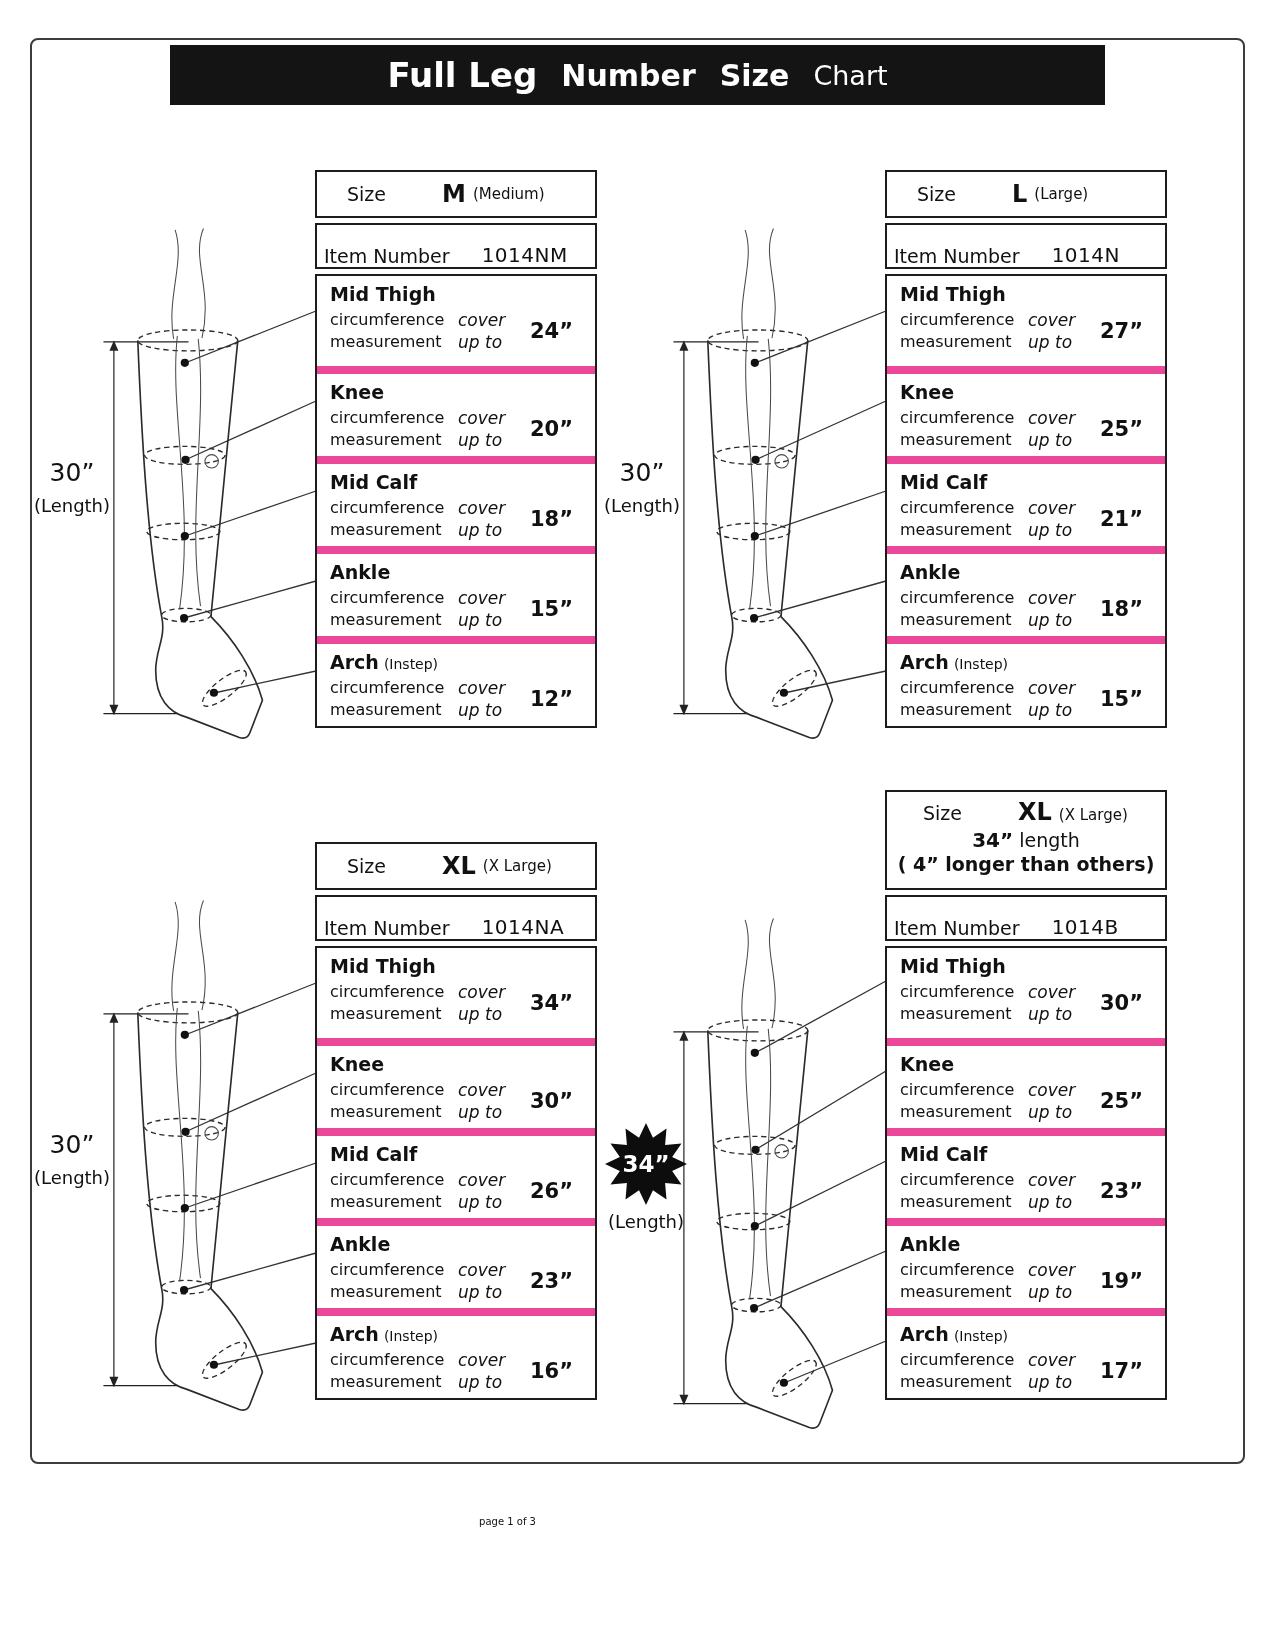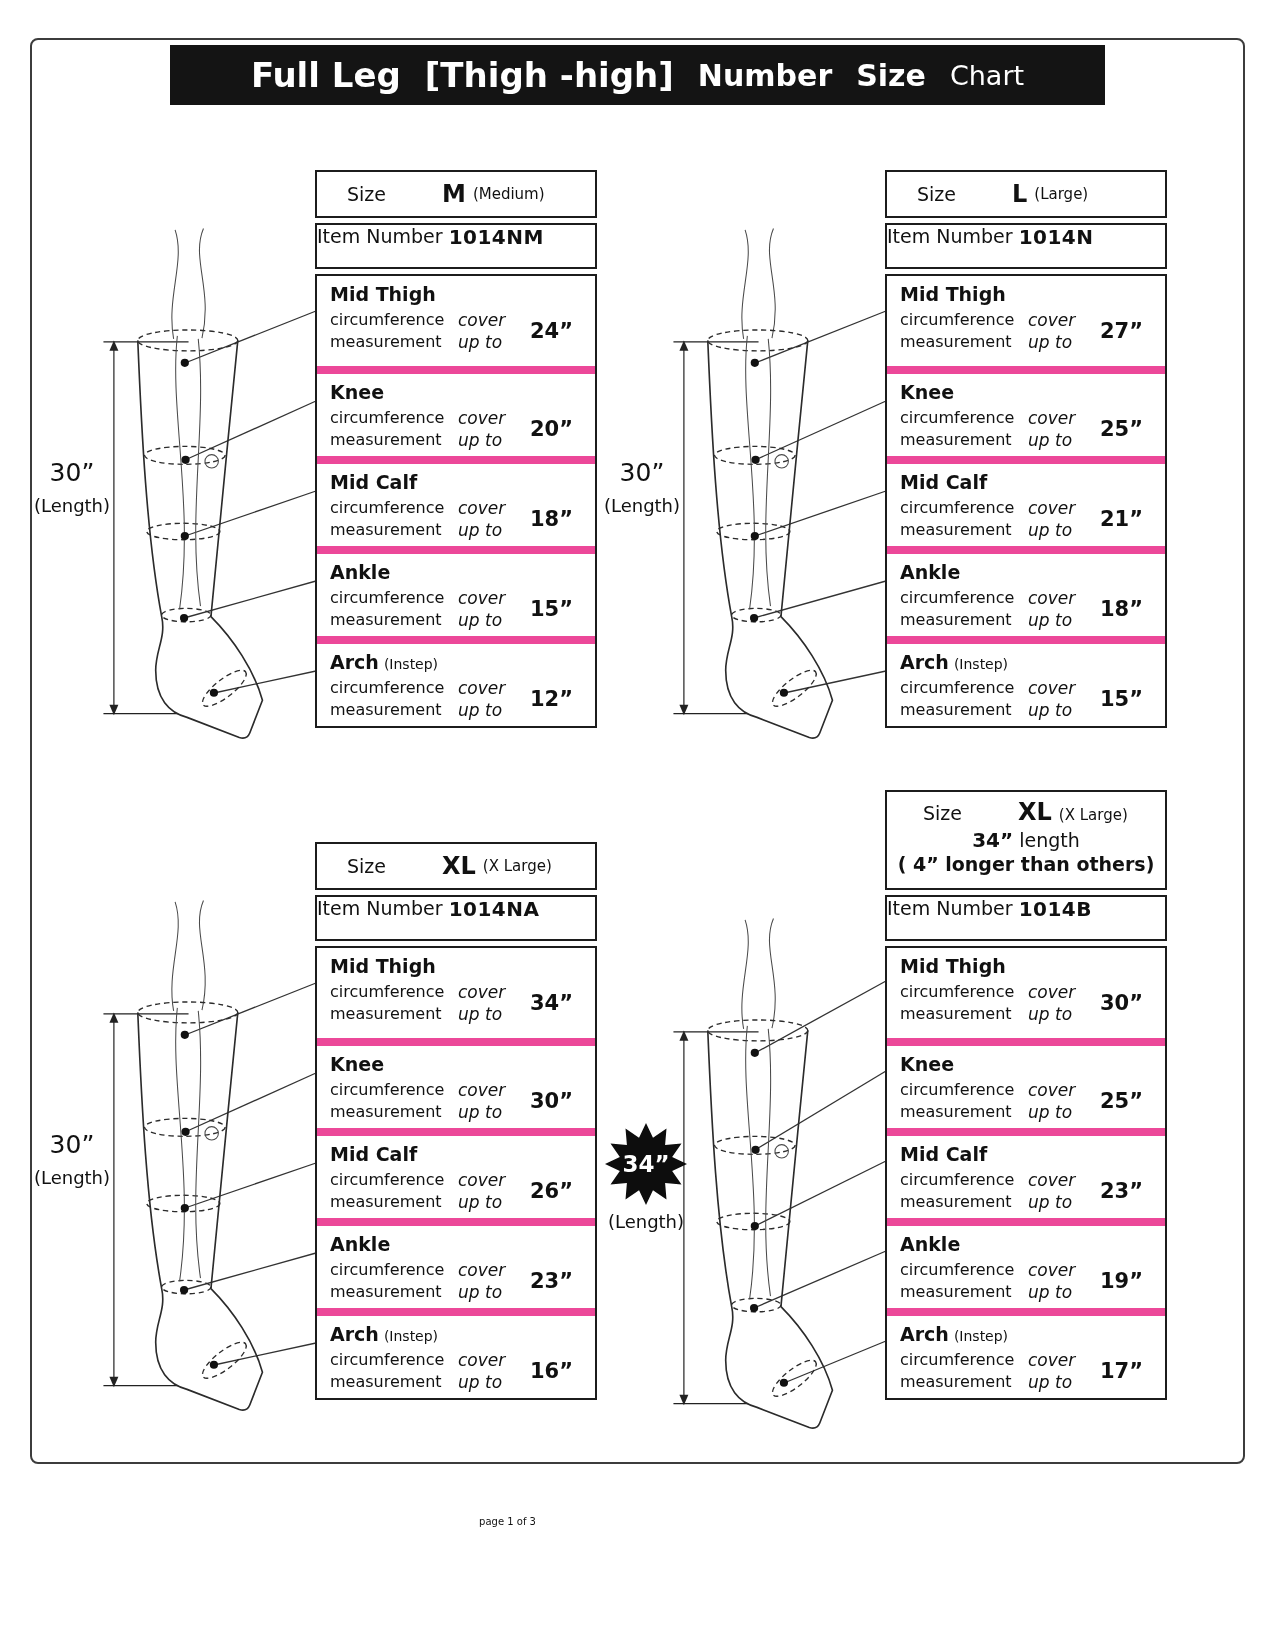--- a/index.html
+++ b/index.html
@@ -39,23 +39,23 @@
   .thead{height:48px;display:flex;align-items:center;padding-left:30px}
   .size-label{font-size:19px}
   .size-code{font-size:24px;font-weight:bold;margin-left:56px}
   .size-name{font-size:15px;margin-left:7px}
   .thead-xl{height:100px;display:block;padding:6px 0 0 0;text-align:center}
   .thead-xl .hline1{display:flex;align-items:baseline;text-align:left;padding-left:36px}
   .hline2{font-size:19px;margin-top:2px}
   .hline2 b{font-size:20px}
   .hline3{font-size:19px;font-weight:bold;margin-top:1px;white-space:nowrap}
 
-  .item-row{height:46px;display:flex;align-items:flex-start;}
+  .item-row{height:46px;display:flex;align-items:flex-end;padding-left:7px}
   .item-label{font-size:19px}
-  .item-value{font-size:20px;font-weight:bold;margin-left:6px;letter-spacing:.5px}
+  .item-value{font-size:20px;font-weight:normal;margin-left:32px;letter-spacing:.5px}
 
   .rows{display:flex;flex-direction:column}
   .mrow{height:90px;box-sizing:border-box;padding:7px 12px 12px 13px}
   .mrow + .mrow{border-top:8px solid #ec4899}
   .mlabel{font-size:19px;line-height:1.2}
   .rl{font-weight:bold}
   .rnote{font-size:14px;margin-left:5px}
   .mgrid{display:flex;align-items:center;margin-top:3px}
   .cm{font-size:16px;line-height:1.4;width:128px}
   .cm span{display:block}
@@ -91,21 +91,20 @@
     <circle class="dot" cx="113" cy="430" r="5.5"></circle>
     <circle class="dot" cx="112" cy="540" r="5.5"></circle>
     <circle class="dot" cx="152" cy="640" r="5.5"></circle>
   </symbol>
 </svg>
 
 <div class="page-border"></div>
 
 <div class="title-bar">
   <span class="t1">Full Leg</span>
-  <span class="t1">[Thigh -high]</span>
   <span class="t2">Number</span>
   <span class="t2">Size</span>
   <span class="t3">Chart</span>
 </div>
 
 <div class="panel" style="left:30px;top:160px">
   <svg class="callouts" viewBox="0 0 580 680">
     <line x1="286" y1="151" x2="155" y2="203"></line>
     <line x1="286" y1="241" x2="155" y2="300"></line>
     <line x1="286" y1="331" x2="155" y2="376"></line>

